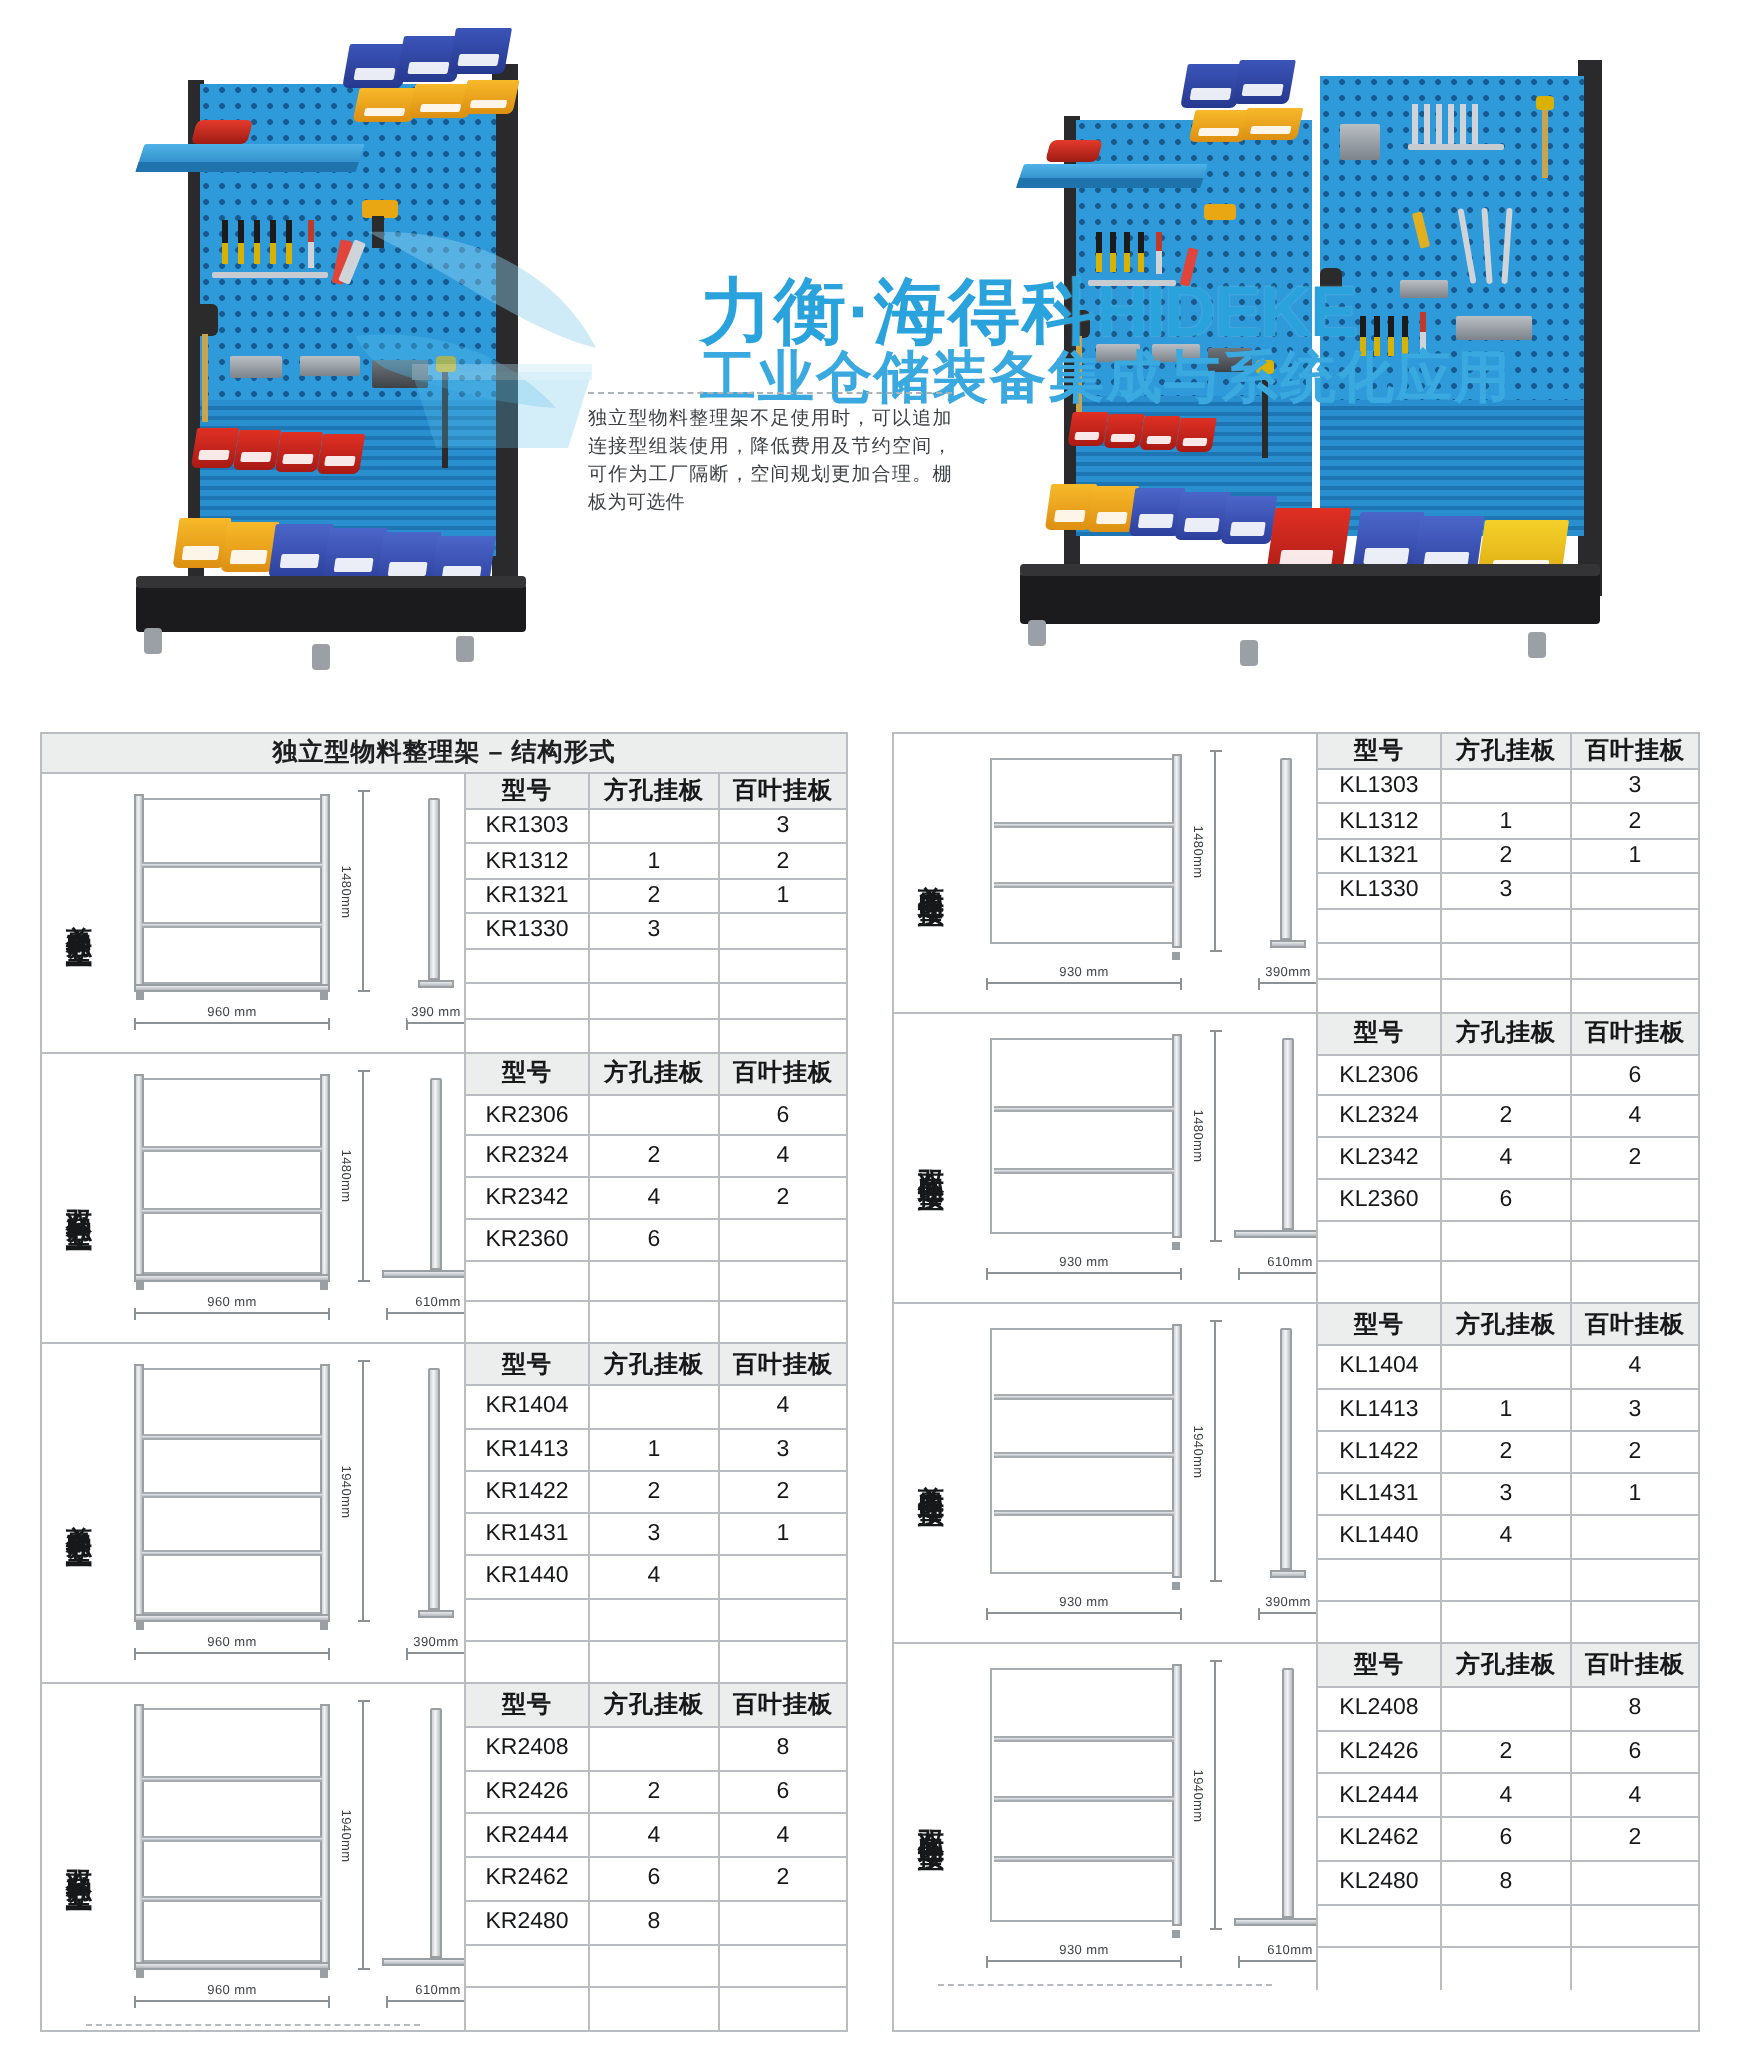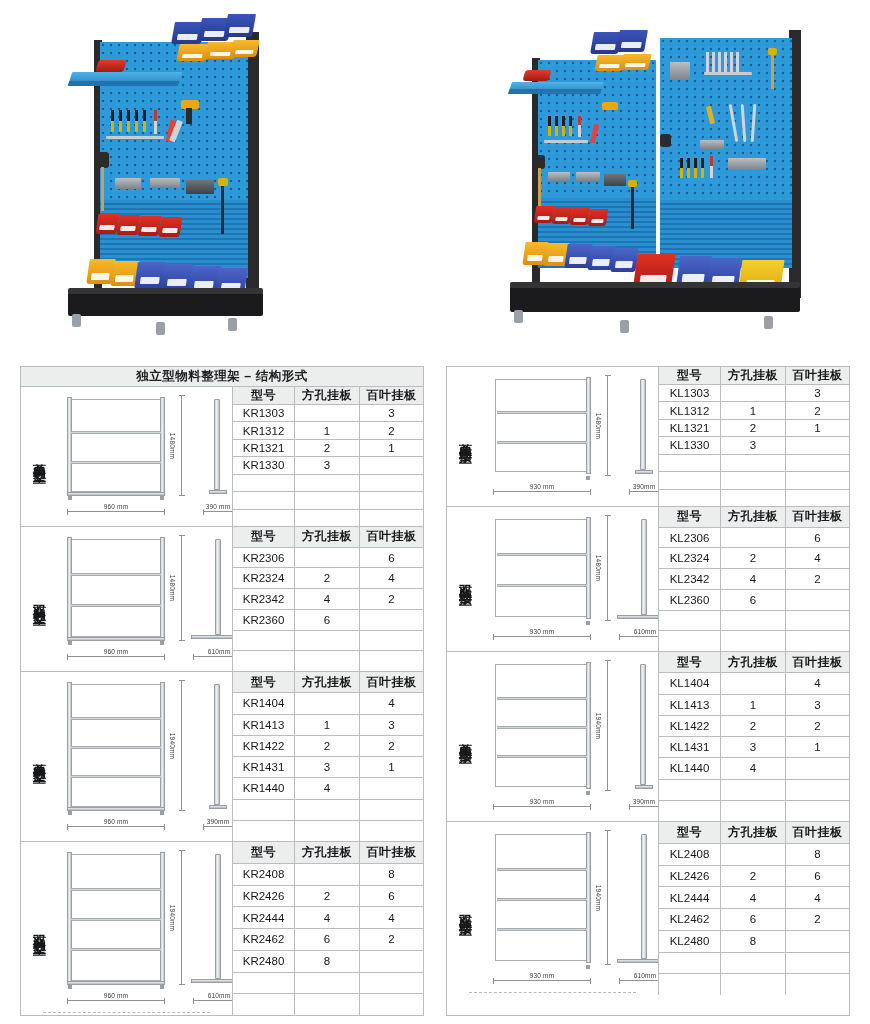--- a/index.html
+++ b/index.html
@@ -356,21 +356,37 @@
       <div class="bin brown" style="left:206px;top:290px;width:20px;height:16px;transform:skewX(-8deg);"></div>
 
       <div class="base" style="left:18px;top:286px;width:290px;height:26px;"></div>
       <div class="base" style="left:18px;top:282px;width:290px;height:6px;background:#343437;"></div>
       <div class="foot" style="left:22px;top:310px;"></div>
       <div class="foot" style="left:272px;top:316px;"></div>
       <div class="foot" style="left:128px;top:320px;"></div>
     </div>
   </div>
 
-
+  <div class="watermark">
+    <svg class="wm-wave" viewBox="0 0 230 115">
+      <path d="M6 4 C60 2 102 26 120 62 C96 56 70 40 46 26 C32 18 18 10 6 4 Z" fill="#8fd0ef" opacity=".85"></path>
+      <path d="M0 56 C40 52 74 64 100 92 C70 90 40 82 14 72 C8 68 2 62 0 56 Z" fill="#4fb6e6" opacity=".8"></path>
+      <path d="M28 74 L118 74 L106 112 L40 112 Z" fill="#5fbfe8" opacity=".55"></path>
+      <path d="M28 70 L118 70 L118 78 L28 78 Z" fill="#bfe6f7" opacity=".7"></path>
+    </svg>
+    <div class="wm-text1">
+      <span>力衡·海得科</span><span class="en">HIDEKE</span>
+    </div>
+    <div class="wm-text2">工业仓储装备集成与系统化应用</div>
+  </div>
+
+  <div class="note note2">
+    <div class="dashline"></div>
+    <span>独立型物料整理架不足使用时，可以追加连接型组装使用，降低费用及节约空间，可作为工厂隔断，空间规划更加合理。棚板为可选件</span>
+  </div>
 </div>
 
 <div class="tables">
 
   <div class="tbl t-left">
 
     <div class="blk h1">
       <div class="ttl">独立型物料整理架 – 结构形式</div>
     </div>
 

